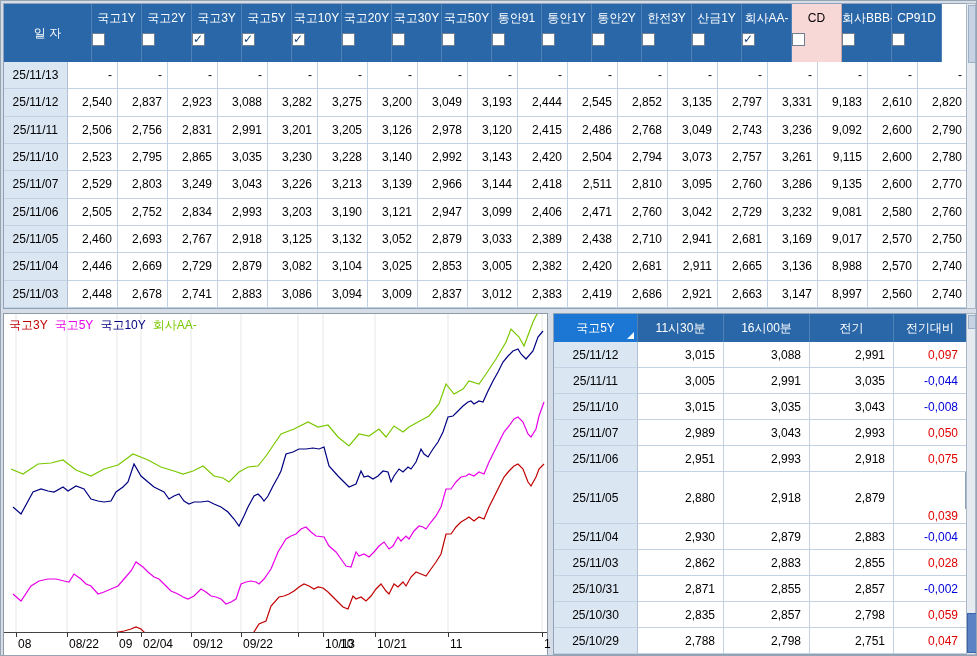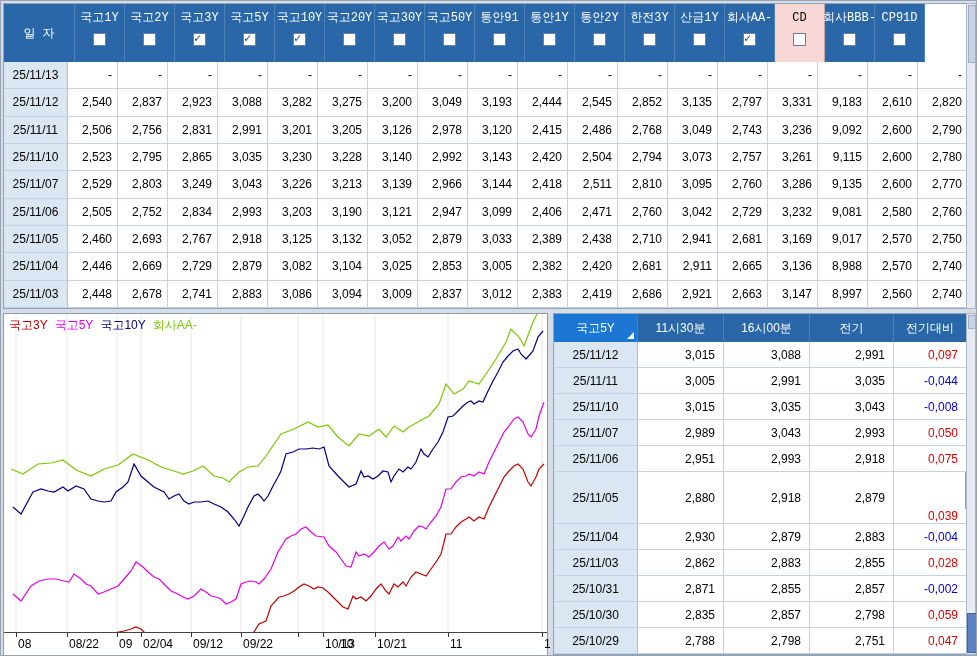--- a/index.html
+++ b/index.html
@@ -2,22 +2,22 @@
 <html><head>
 <meta charset="utf-8">
 <style>
   html,body{margin:0;padding:0;}
   body{font-family:"Liberation Sans","DejaVu Sans",sans-serif;background:#c8d0da;}
   #app{position:relative;width:977px;height:656px;background:#d6dde6;border:1px solid #96a4b4;box-sizing:border-box;overflow:hidden;}
 
   
   #rates-table{position:absolute;left:2px;top:2px;width:964px;height:306px;display:flex;flex-direction:column;background:#fff;border:1px solid #8fa3ba;box-sizing:border-box;}
   .hdr-row{display:flex;height:58px;flex:none;}
-  .hcell{box-sizing:border-box;width:50px;flex:none;background:#2a67a8;color:#fff;font-size:12px;text-align:center;border-right:1px solid #4e81b6;display:flex;flex-direction:column;align-items:center;justify-content:flex-start;padding-top:7px;font-family:Liberation Mono, monospace;}
-  .hcell.date{width:71px;justify-content:center;padding-top:0;border-right:1px solid #4e81b6;}
+  .hcell{box-sizing:border-box;width:50px;flex:none;background:#2a67a8;color:#fff;font-size:12px;text-align:center;border-right:1px solid #4e81b6;display:flex;flex-direction:column;justify-content:flex-start;padding-top:7px;}
+  .hcell.date{width:88px;justify-content:center;padding-top:0;border-right:1px solid #4e81b6;}
   .hcell.pink{background:#f8d7d7;color:#000;border-right:1px solid #c9a8a8;}
   .hcell .lbl{line-height:14px;white-space:nowrap;}
   .cb{width:13px;height:13px;background:#fff;border:1px solid #6f7f90;margin-top:8px;box-sizing:border-box;position:relative;}
   .cb.on::after{content:"\2713";position:absolute;left:0px;top:-1px;font-size:12px;font-weight:bold;color:#123f73;line-height:13px;}
   .body-rows{flex:1;display:flex;flex-direction:column;}
   .trow{display:flex;flex:1;}
   .dcell{box-sizing:border-box;width:64px;flex:none;background:#dbe6f3;border-right:1px solid #aebfd4;border-bottom:1px solid #c3d2e3;font-size:12px;color:#000;display:flex;align-items:center;justify-content:center;}
   .vcell{box-sizing:border-box;width:50px;flex:none;background:#fff;border-right:1px solid #c3d2e3;border-bottom:1px solid #c3d2e3;font-size:12px;color:#000;display:flex;align-items:center;justify-content:flex-end;padding-right:5px;}
 
   

